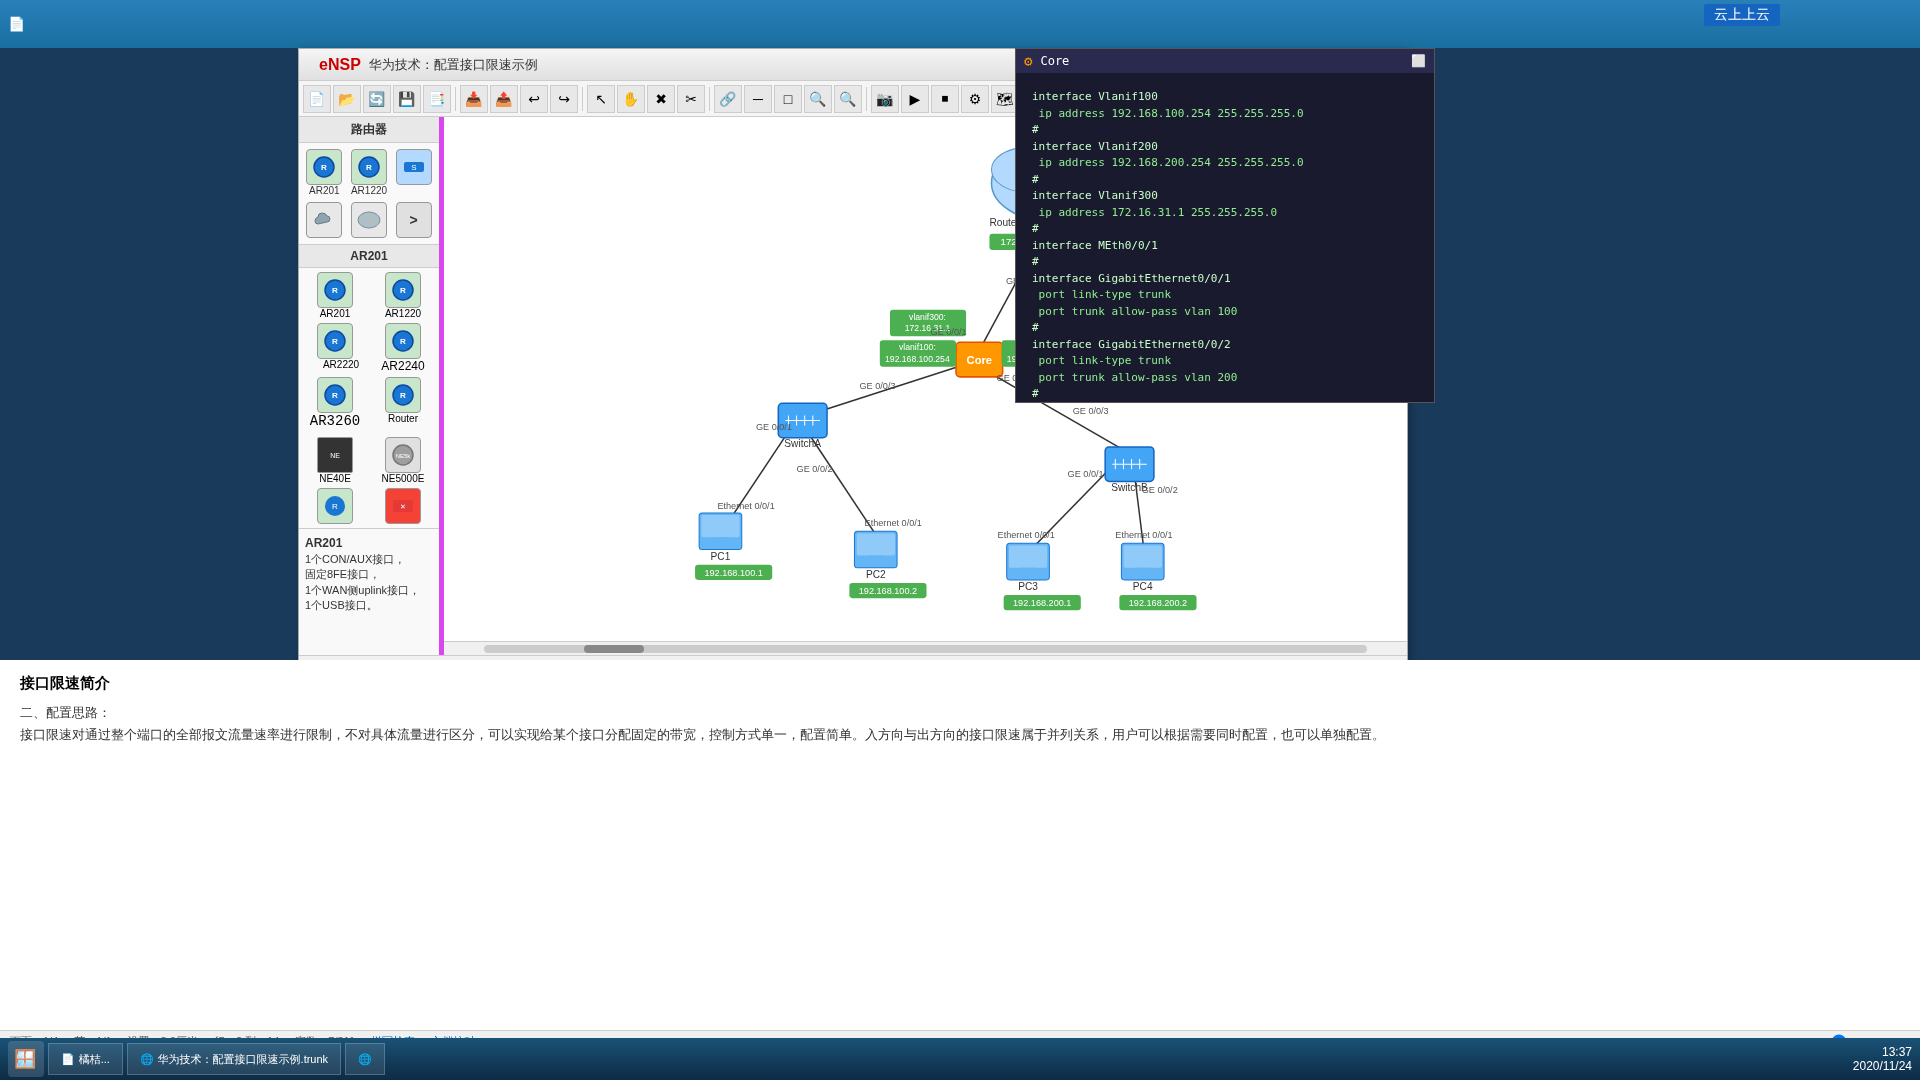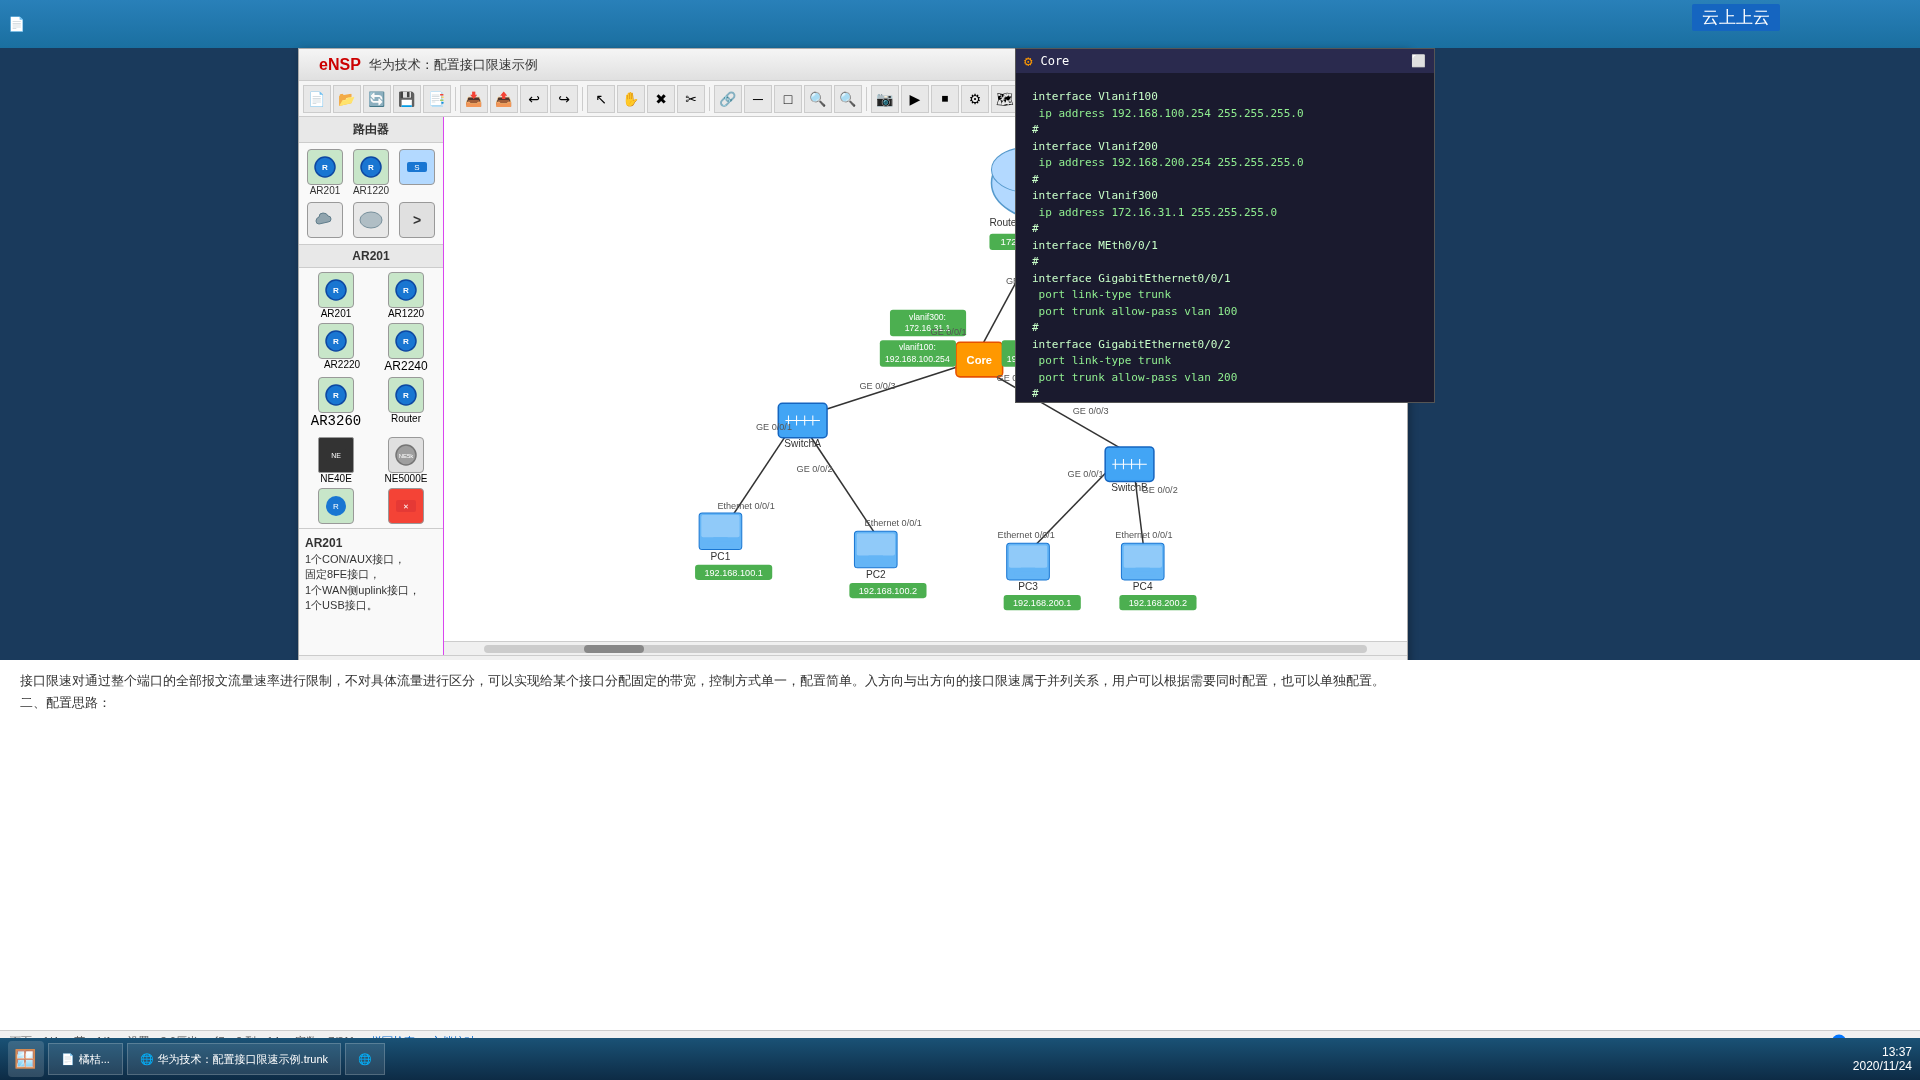--- a/index.html
+++ b/index.html
@@ -32,21 +32,21 @@
       width: 28px; height: 28px; background: #e8e8e8; border: 1px solid #ccc;
       cursor: pointer; display: flex; align-items: center; justify-content: center;
       font-size: 14px;
     }
     .toolbar-sep { width: 1px; height: 24px; background: #ccc; margin: 0 2px; }
 
     .ensp-body { display: flex; flex: 1; overflow: hidden; }
 
     
     .ensp-sidebar {
-      width: 145px; background: #f9f9f9; border-right: 1px solid #d946ef;
+      width: 145px; background: #f9f9f9; border-right: 5px solid #d946ef;
       display: flex; flex-direction: column; overflow-y: auto;
     }
     .sidebar-section-title {
       text-align: center; font-size: 12px; color: #333; padding: 4px 0;
       background: #e8e8e8; border-bottom: 1px solid #ccc; font-weight: bold;
     }
     .device-grid {
       display: grid; grid-template-columns: repeat(3, 1fr); gap: 2px; padding: 4px;
     }
     .device-item {
@@ -158,21 +158,21 @@
     }
     .word-tab-active {
       background: rgba(255,255,255,0.3); color: #fff;
       font-size: 13px; font-weight: bold; padding: 4px 12px;
       border-radius: 3px;
     }
 
     
     .sys-notification {
       position: absolute; top: 4px; right: 140px;
-      background: #1565c0; color: #fff; font-size: 17px;
+      background: #1565c0; color: #fff; font-size: 14px;
       padding: 2px 10px; border-radius: 2px; cursor: pointer;
     }
   </style>
 </head>
 <body>
 
 <div class="word-topbar">
   <div style="color:#fff;font-size:14px;margin-right:8px;">📄</div>
   <div class="sys-notification">云上上云</div>
 </div>
@@ -551,22 +551,23 @@
     <div class="terminal-indent"> port link-type trunk</div>
     <div class="terminal-indent"> port trunk allow-pass vlan 200</div>
     <div class="terminal-line">#</div>
     <div class="terminal-line">interface GigabitEthernet0/0/3</div>
 
   </div>
 </div>
 
 <div class="bottom-panel">
   <div class="bottom-content">
+    <div class="bottom-title">接口限速简介</div>
+    <div>二、配置思路：</div>
     <div>接口限速对通过整个端口的全部报文流量速率进行限制，不对具体流量进行区分，可以实现给某个接口分配固定的带宽，控制方式单一，配置简单。入方向与出方向的接口限速属于并列关系，用户可以根据需要同时配置，也可以单独配置。</div>
-    <div>二、配置思路：</div>
   </div>
 
   <div class="bottom-status-bar">
     <div style="display:flex;gap:16px;">
       <span>页面：1/4</span>
       <span>节：1/1</span>
       <span>设置：3.6厘米</span>
       <span>行：2  列：14</span>
       <span>字数：7/811</span>
       <span style="color:#0066cc;cursor:pointer;">拼写检查</span>

